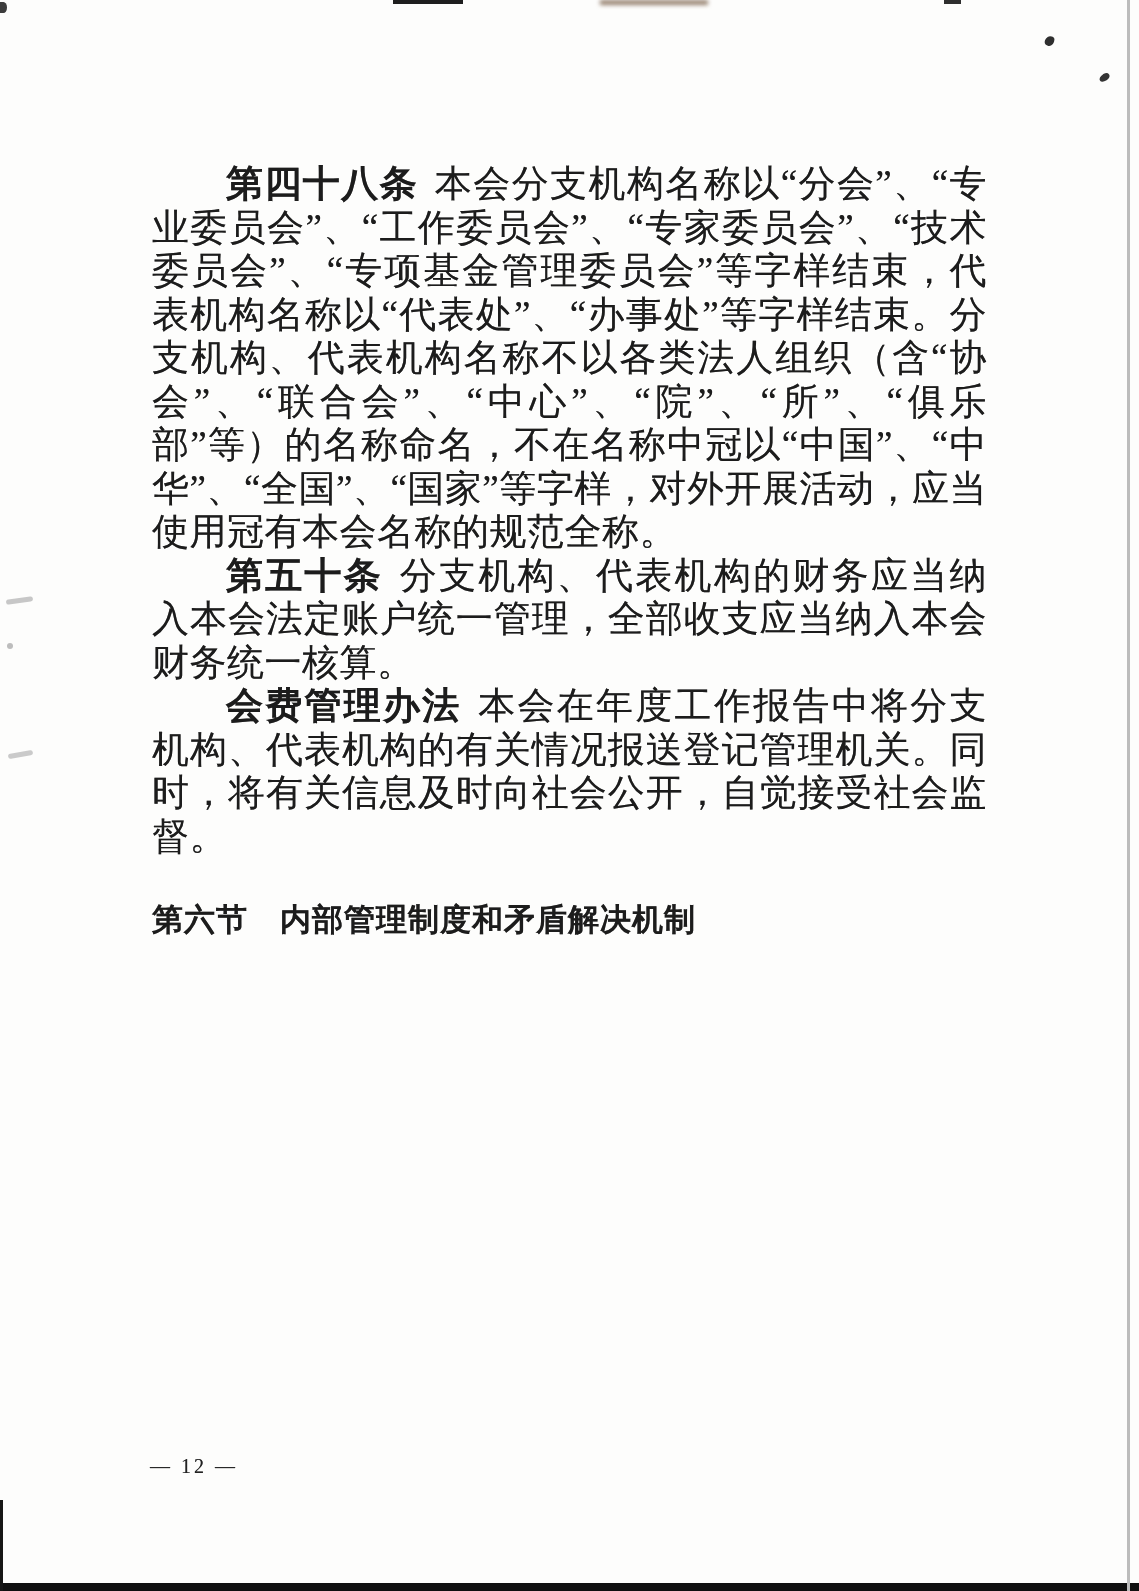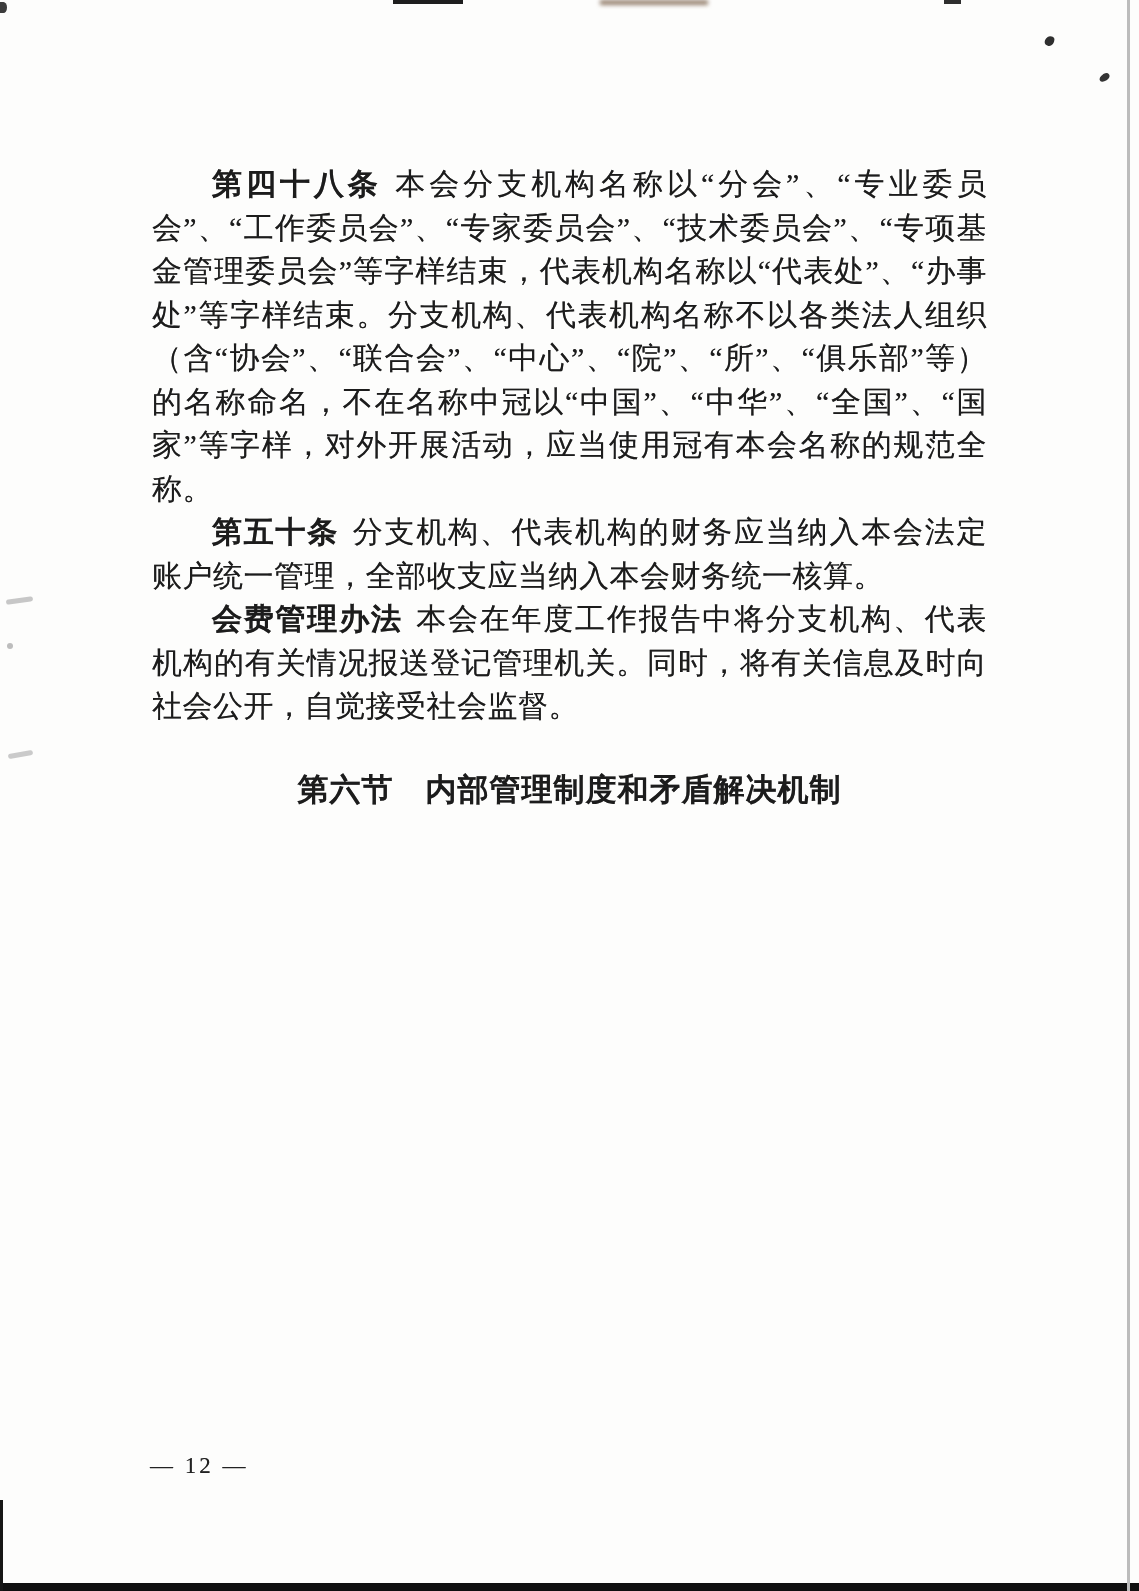--- a/index.html
+++ b/index.html
@@ -40,46 +40,45 @@
 
   
   .text-block {
     position: absolute;
     left: 152px;
     top: 162px;
     width: 835px;
   }
   .para {
     margin: 0;
-    font-size: 30px;
+    font-size: 37px;
     line-height: 43.5px;
     text-align: justify;
     text-justify: inter-character;
     text-indent: 2em;
     letter-spacing: 0.5px;
     text-shadow: 0 0 0.6px rgba(10,10,10,0.55);
   }
   .article-number {
     font-weight: 700;
     margin-right: 0.45em;
   }
   .section-heading {
     margin: 40px 0 44px 0;
     font-size: 31px;
     line-height: 44px;
     font-weight: 700;
-    text-align: center;
     letter-spacing: 1px;
     text-shadow: 0 0 0.6px rgba(10,10,10,0.55);
   }
   .page-number {
     position: absolute;
     left: 150px;
     top: 1448px;
-    font-size: 23px;
+    font-size: 20px;
     line-height: 36px;
     letter-spacing: 3px;
     color: #222;
     text-shadow: 0 0 0.5px rgba(10,10,10,0.5);
   }
 </style>
 </head>
 <body>
 
 <div class="page">

